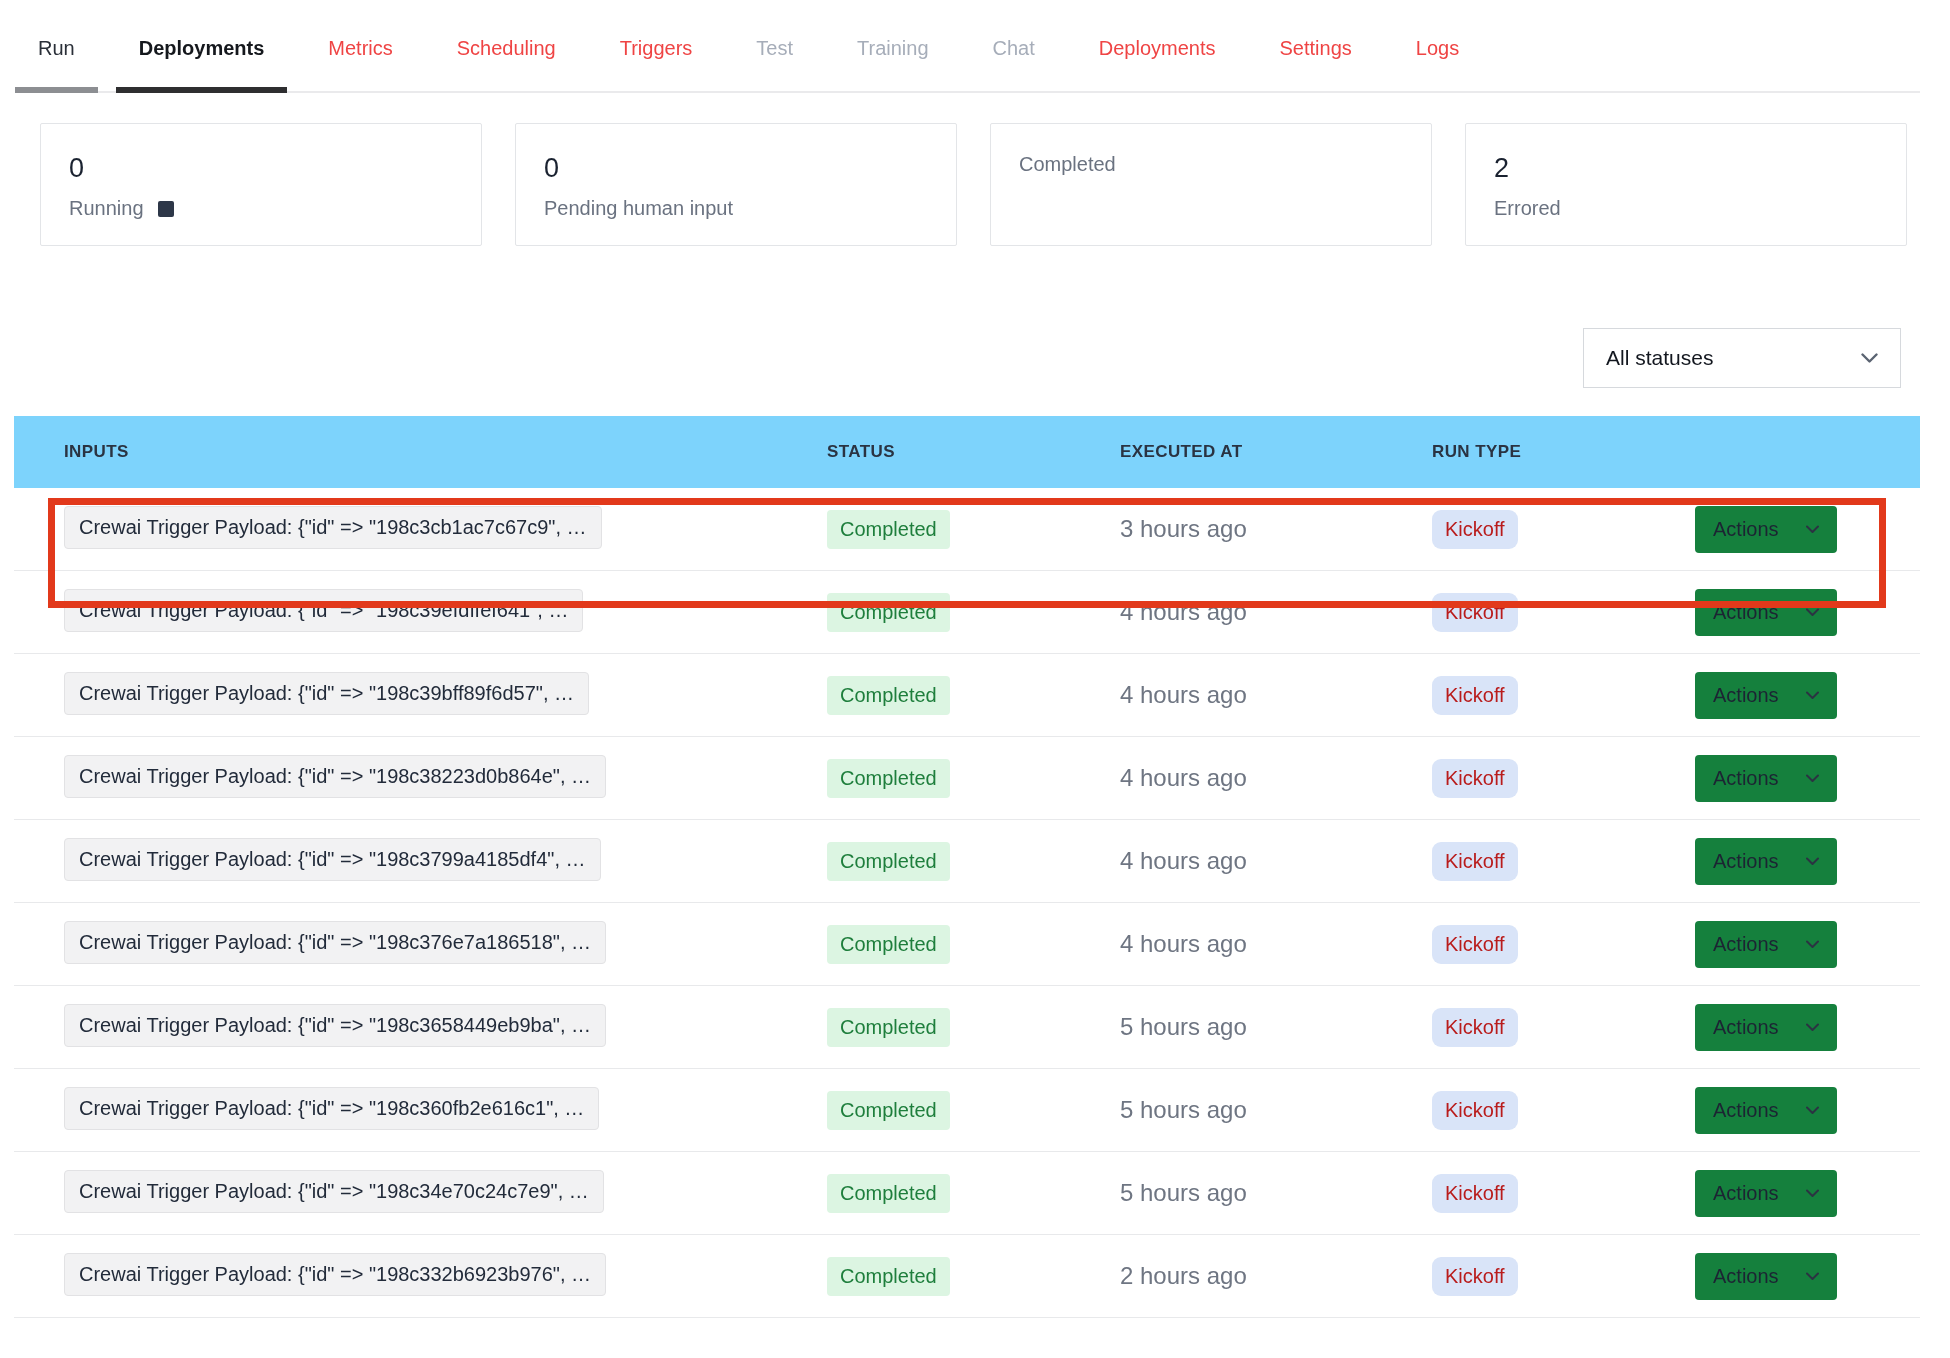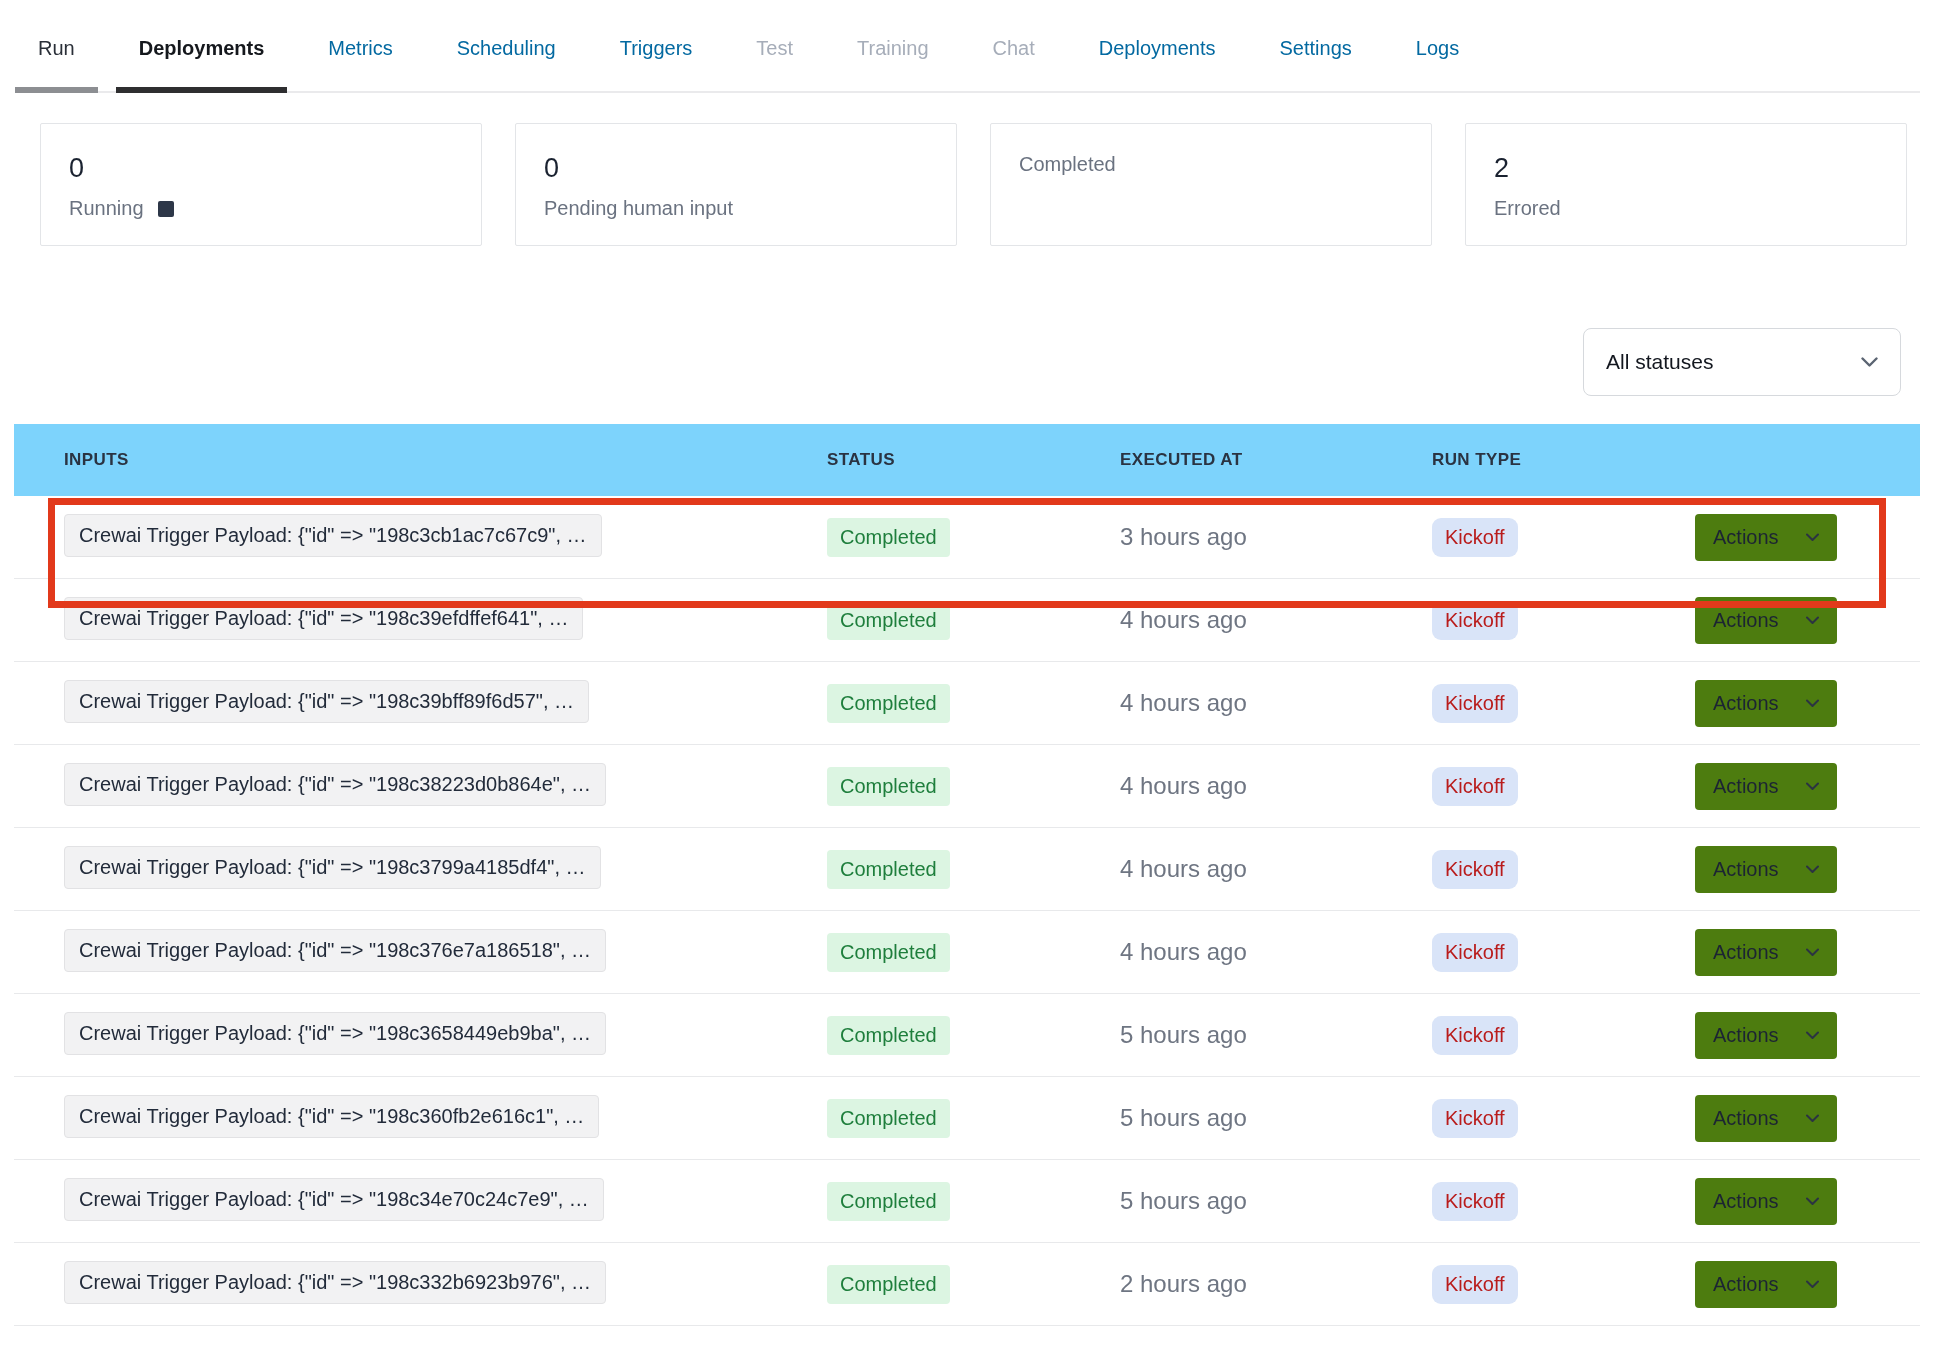--- a/index.html
+++ b/index.html
@@ -19,21 +19,21 @@
     display: flex;
     gap: 18px;
     border-bottom: 2px solid #eaeaec;
   }
   .tab {
     line-height: 24px;
     font-size: 20px;
     padding: 0 23px 27px 23px;
     border-bottom: 6px solid transparent;
     margin-bottom: -2px;
-    color: #0369a1;
+    color: #ef4444;
     cursor: pointer;
     white-space: nowrap;
   }
   .tab.active { color: #15181d; font-weight: bold; border-bottom-color: #2e2e30; }
   .tab.secondary-active { color: #2a2f38; border-bottom-color: #8c8e92; }
   .tab.disabled { color: #a6adb9; cursor: default; }
 
   
   .stats {
     margin: 30px 43px 0 40px;
@@ -60,24 +60,24 @@
 
   
   .filters {
     margin: 82px 49px 0 0;
     display: flex;
     justify-content: flex-end;
     gap: 18px;
   }
   .select {
     width: 321px;
-    height: 68px;
+    height: 60px;
     background: #ffffff;
     border: 1px solid #d6d9dd;
-    border-radius: 8px;
+    border-radius: 0;
     display: flex;
     align-items: center;
     justify-content: space-between;
     padding: 0 22px;
     font-size: 21px;
     color: #13171f;
     cursor: pointer;
     font-family: inherit;
   }
   .select:last-child { width: 318px; }
@@ -128,21 +128,21 @@
     white-space: nowrap;
   }
   .badge.green { background: #dcf5e2; color: #1e7e3c; }
   .badge.blue  { background: #d9e4f8; color: #b91c1c; border-radius: 9px; }
   .time { font-size: 24px; color: #6e7582; }
   .actions-cell { justify-self: end; }
   .actions-btn {
     display: inline-flex;
     align-items: center;
     gap: 27px;
-    background: #4d7c0f;
+    background: #15803d;
     border: none;
     border-radius: 4px;
     padding: 12px 18px;
     font-size: 20px;
     color: #1c2433;
     cursor: pointer;
     font-family: inherit;
   }
 
   

